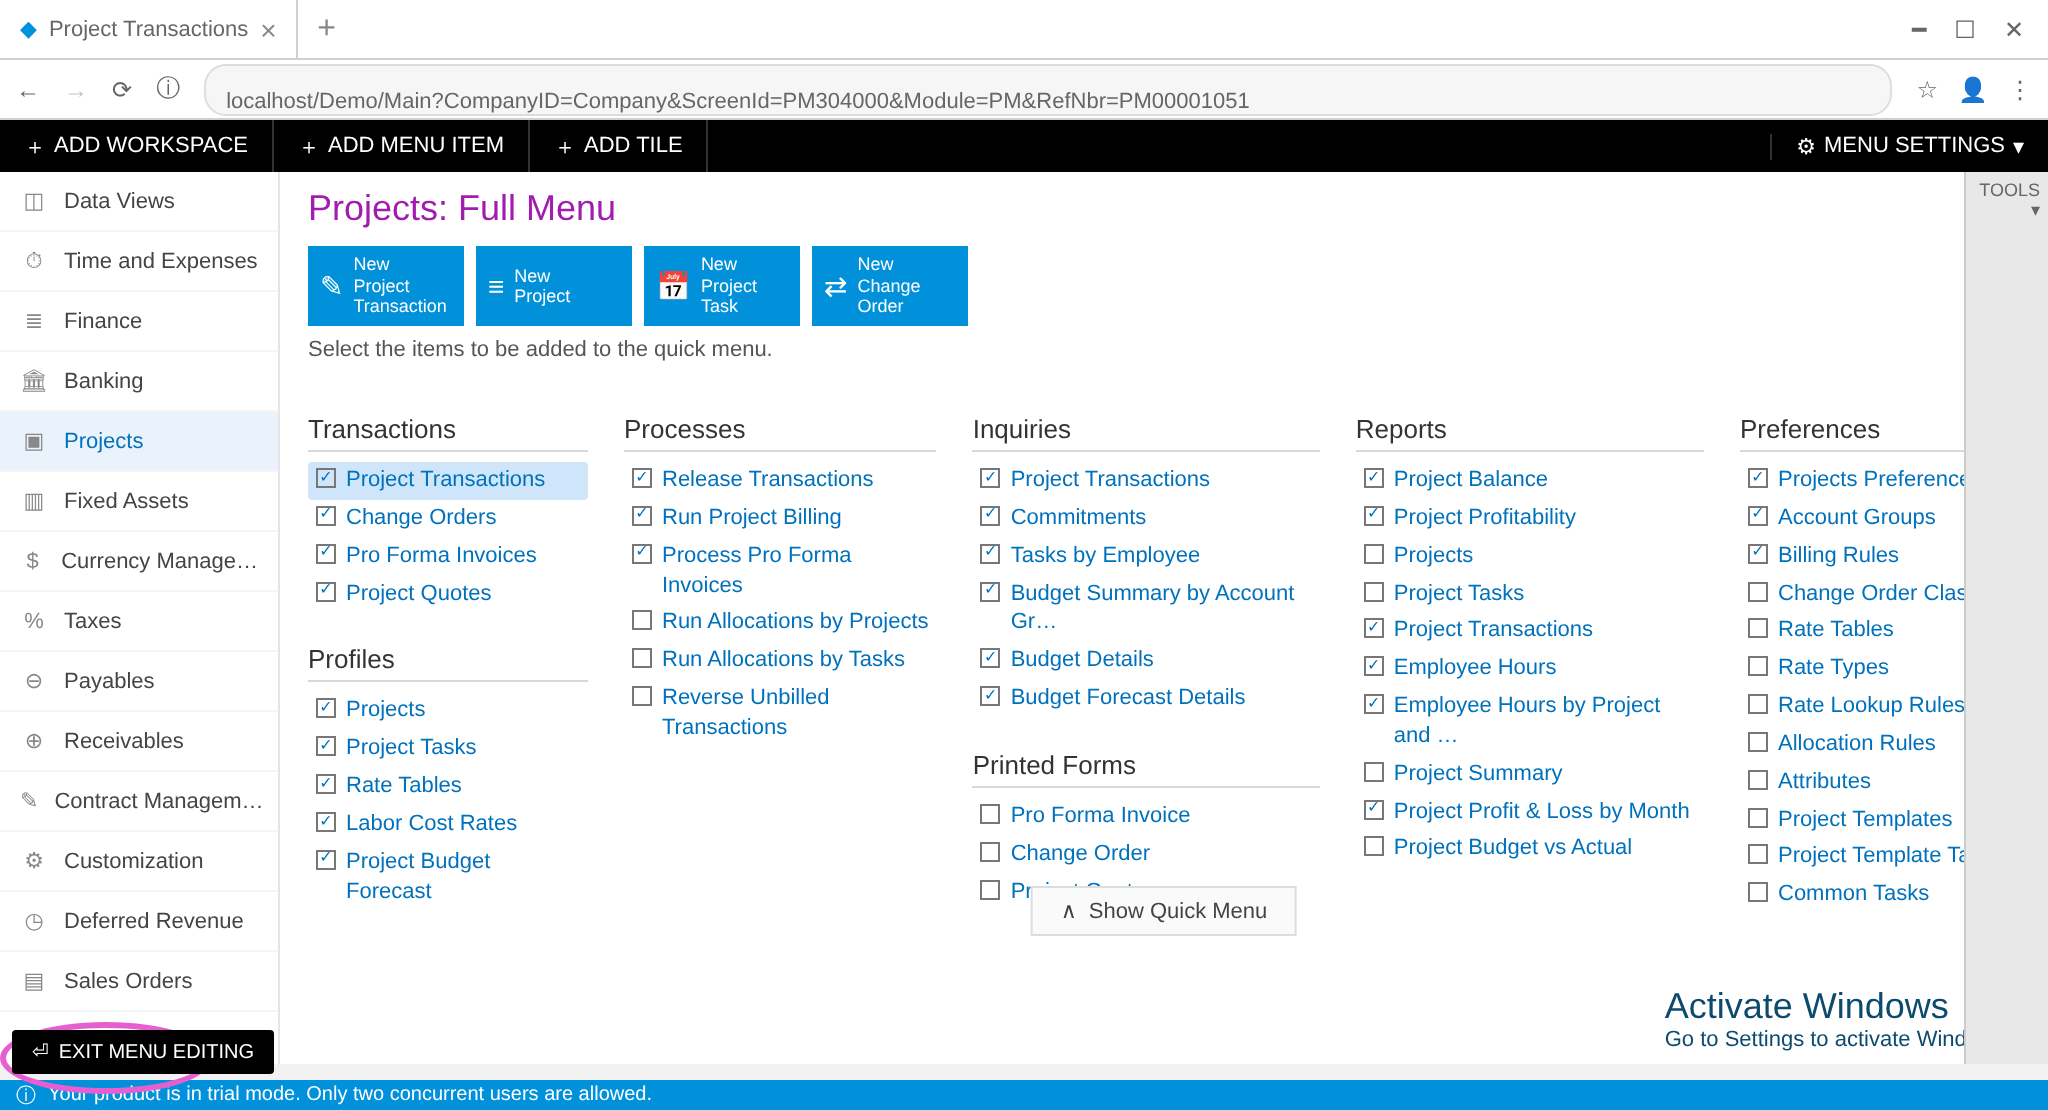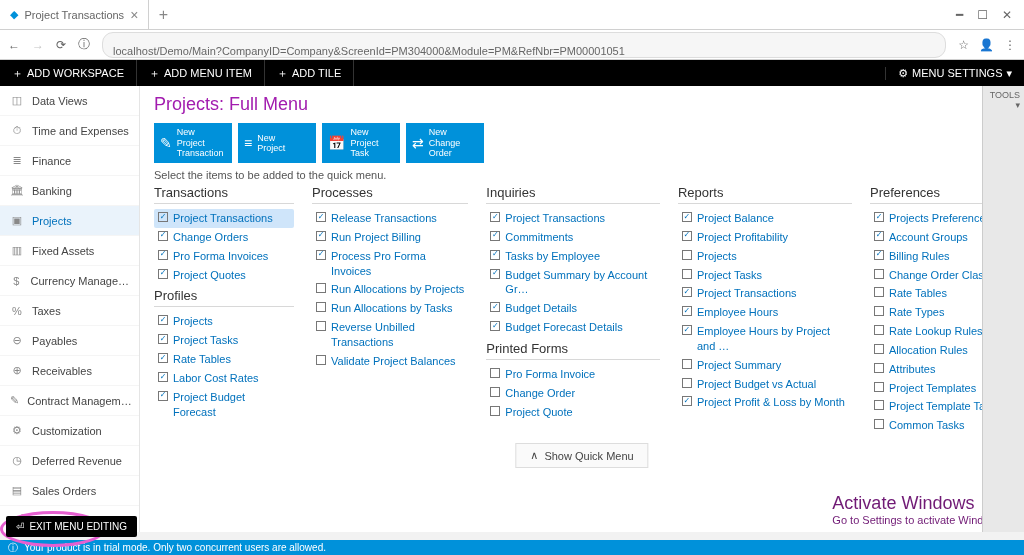--- a/index.html
+++ b/index.html
@@ -20,30 +20,30 @@
 .side-item{height:30px;display:flex;align-items:center;padding:0 10px;gap:8px;font-size:11px;color:#444;cursor:pointer;border-bottom:1px solid #f5f5f5;white-space:nowrap;overflow:hidden;text-overflow:ellipsis}
 .side-item.active{background:#eaf3fb;color:#0071bc}
 .side-icon{width:14px;text-align:center;color:#888}
 .main{flex:1;background:#fff;padding:8px 14px;overflow:hidden;position:relative}
 .main-head{display:flex;align-items:center;margin-bottom:8px}
 .main-title{font-size:18px;color:#a21caf}
 .pin{margin-left:auto;color:#888}
 .tiles{display:flex;gap:6px;margin-bottom:6px}
 .tile{width:78px;height:40px;background:#0091da;color:#fff;display:flex;align-items:center;padding:4px 6px;gap:5px;font-size:9px;line-height:1.15;cursor:pointer}
 .tile-icon{font-size:14px}
-.help{font-size:11px;color:#555;margin-bottom:0}
+.help{font-size:11px;color:#555;margin-bottom:10px}
 .cols{display:flex;gap:18px}
 .col{min-width:140px}
-.col-title{font-size:13px;color:#333;border-bottom:1px solid #d8d8d8;padding-bottom:3px;margin-bottom:5px;margin-top:4px}
+.col-title{font-size:13px;color:#333;border-bottom:1px solid #d8d8d8;padding-bottom:3px;margin-bottom:5px;margin-top:16px}
 .mi{display:flex;align-items:flex-start;gap:5px;font-size:11px;color:#0071bc;padding:2px 4px;line-height:1.35;cursor:pointer;border-radius:2px}
 .mi.sel{background:#cfe5fa}
 .cb{width:10px;height:10px;border:1px solid #777;display:inline-flex;align-items:center;justify-content:center;font-size:8px;color:#0071bc;flex:0 0 10px;margin-top:1px}
 .cb.ck::after{content:"✓"}
 .show-quick{position:absolute;left:50%;transform:translateX(-50%);bottom:64px;padding:5px 14px;border:1px solid #ddd;background:#fafafa;font-size:11px;color:#444;cursor:pointer;display:flex;gap:6px;align-items:center}
-.watermark{position:absolute;right:18px;bottom:6px;text-align:left;color:#701a75}
+.watermark{position:absolute;right:18px;bottom:6px;text-align:left;color:#0c4a6e}
 .watermark .t1{font-size:18px}
 .watermark .t2{font-size:11px}
 .exitbar{position:absolute;left:6px;bottom:18px;background:#000;color:#fff;font-size:10px;padding:5px 10px;border-radius:2px;display:flex;gap:5px;align-items:center;cursor:pointer;z-index:5}
 .exit-ring{position:absolute;left:0;bottom:8px;width:106px;height:36px;border:3px solid #e65fd0;border-radius:50%;z-index:4;pointer-events:none}
 .tools{position:absolute;right:0;top:86px;width:42px;background:#e8e8e8;border-left:1px solid #ccc;height:446px;font-size:9px;color:#666;padding:4px;text-align:right}
 .trialbar{position:absolute;left:0;bottom:0;width:100%;height:15px;background:#0091da;color:#fff;font-size:10px;display:flex;align-items:center;padding:0 8px;gap:6px}
 </style>
 </head>
 <body>
 
@@ -243,24 +243,20 @@
             <span>Run Allocations by Projects</span>
           </div>
           <div class="mi">
             <span class="cb"></span>
             <span>Run Allocations by Tasks</span>
           </div>
           <div class="mi">
             <span class="cb"></span>
             <span>Reverse Unbilled Transactions</span>
           </div>
-          <div class="mi">
-            <span class="cb"></span>
-            <span>Validate Project Balances</span>
-          </div>
         </div>
         <div class="col">
           <div class="col-title">Inquiries</div>
           <div class="mi">
             <span class="cb ck"></span>
             <span>Project Transactions</span>
           </div>
           <div class="mi">
             <span class="cb ck"></span>
             <span>Commitments</span>
@@ -323,26 +319,26 @@
           </div>
           <div class="mi">
             <span class="cb ck"></span>
             <span>Employee Hours by Project and …</span>
           </div>
           <div class="mi">
             <span class="cb"></span>
             <span>Project Summary</span>
           </div>
           <div class="mi">
+            <span class="cb ck"></span>
+            <span>Project Profit &amp; Loss by Month</span>
+          </div>
+          <div class="mi">
             <span class="cb"></span>
             <span>Project Budget vs Actual</span>
-          </div>
-          <div class="mi">
-            <span class="cb ck"></span>
-            <span>Project Profit &amp; Loss by Month</span>
           </div>
         </div>
         <div class="col">
           <div class="col-title">Preferences</div>
           <div class="mi">
             <span class="cb ck"></span>
             <span>Projects Preferences</span>
           </div>
           <div class="mi">
             <span class="cb ck"></span>

